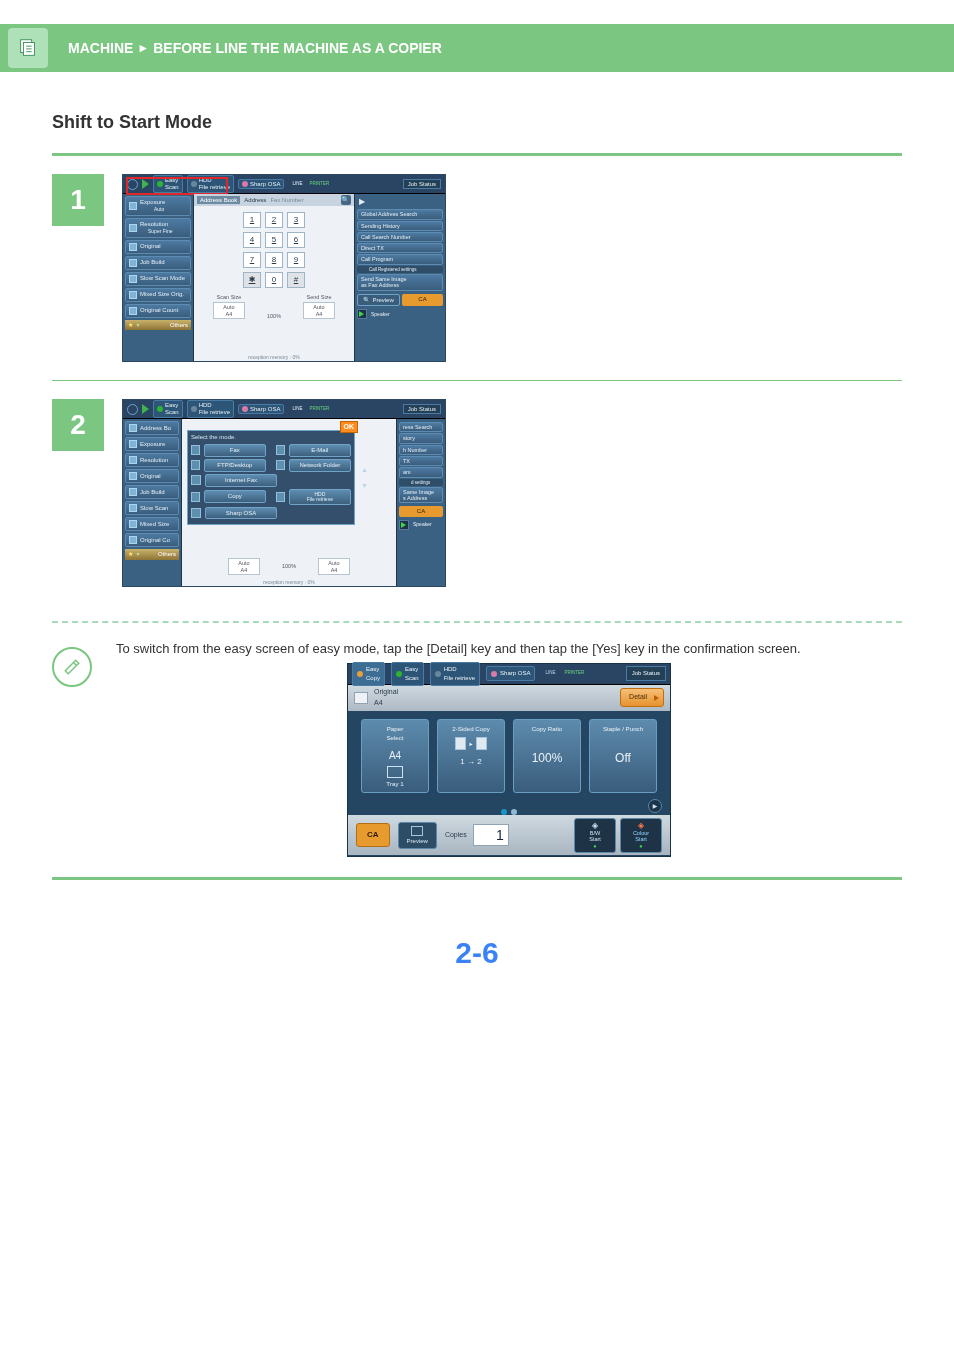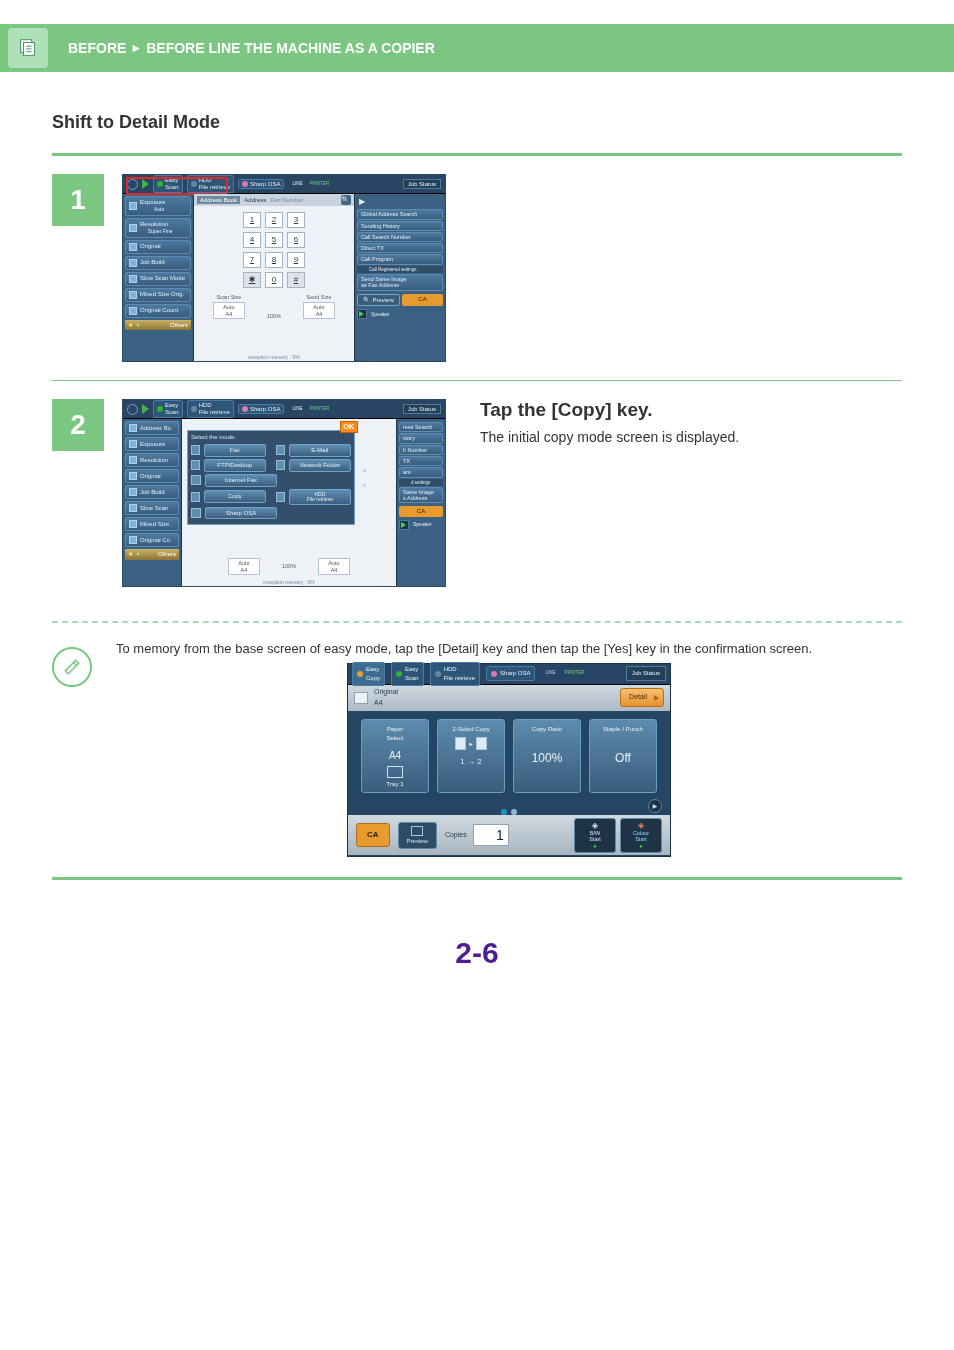--- a/index.html
+++ b/index.html
@@ -104,43 +104,43 @@
   .copies{display:flex;align-items:center;gap:6px;font-size:7px}
   .copies .box{background:#fff;border:1px solid #8fa3b3;width:30px;height:20px;display:flex;align-items:center;justify-content:flex-end;padding-right:4px;font-size:14px;color:#123}
   .start{display:flex;gap:4px;margin-left:auto}
   .sbtn{width:40px;border-radius:3px;text-align:center;font-size:5.5px;padding:3px 0;line-height:1.15}
   .sbtn .diam{font-size:8px;line-height:1}
   .sbtn.bw{background:#1f3346;color:#cfe2ef;border:1px solid #5c88aa}
   .sbtn.col{background:#1f3346;border:1px solid #5c88aa;color:#8ed6ff}
   .sbtn.col .diam{color:#ff7a4d}
   .sbtn .dot{color:#3dd54c}
 
-  .pageno{position:absolute;left:0;right:0;text-align:center;font-size:30px;font-weight:bold;color:#4c1d95;bottom:30px}
+  .pageno{position:absolute;left:0;right:0;text-align:center;font-size:30px;font-weight:bold;color:#3b82f6;bottom:30px}
 </style>
 </head>
 <body>
 
 <div class="topbar">
   <div class="icon">
     <svg width="22" height="22" viewBox="0 0 24 24">
         <rect x="4" y="3" width="12" height="14" fill="#fff" stroke="#3d8b59"></rect>
         <rect x="7" y="6" width="12" height="14" fill="#fff" stroke="#3d8b59"></rect>
         <line x1="10" y1="10" x2="16" y2="10" stroke="#3d8b59"></line>
         <line x1="10" y1="13" x2="16" y2="13" stroke="#3d8b59"></line>
         <line x1="10" y1="16" x2="16" y2="16" stroke="#3d8b59"></line>
       </svg>
   </div>
   <div class="bc">
-    <span>BEFORE</span>
+    <span>MACHINE</span>
     <span class="arrow">►</span>
     <span>BEFORE LINE THE MACHINE AS A COPIER</span>
   </div>
 </div>
 
-<h2 class="section-title">Shift to Detail Mode</h2>
+<h2 class="section-title">Shift to Start Mode</h2>
 
 <div class="rule"></div>
 
 <div class="step">
   <div class="step-left">
     <div class="step-num">1</div>
     <div class="shot shot1">
       <div class="red-box"></div>
       <div class="shot-top">
         <span class="clock-dot"></span>
@@ -381,37 +381,33 @@
             <span class="mi"></span>
             <span class="bar">Sharp OSA</span>
           </div>
         <div class="arrows">
             <span>▲</span>
             <span>▼</span>
           </div>
       </div>
     </div>
   </div>
-  <div class="step-right">
-    <p class="step-title">Tap the [Copy] key.</p>
-    <p class="step-text">The initial copy mode screen is displayed.</p>
-  </div>
 </div>
 
 <hr class="dotted-rule">
 
 <div class="note">
   <div class="note-ic">
     <svg width="18" height="18" viewBox="0 0 24 24" fill="none" stroke="#7bc681" stroke-width="2">
         <path d="M3 17l4 4L21 7l-4-4L3 17z"></path>
         <path d="M14 6l4 4"></path>
       </svg>
   </div>
   <div class="note-body">
-    <div>To memory from the base screen of easy mode, tap the [Detail] key and then tap the [Yes] key in the confirmation screen.</div>
+    <div>To switch from the easy screen of easy mode, tap the [Detail] key and then tap the [Yes] key in the confirmation screen.</div>
     <div class="shot3wrap">
       <div class="shot3">
         <div class="s3-top">
           <span class="tab active">
               <span class="orb" style="background:#e89d3a"></span>
               <span style="white-space:pre-line;color:#eaf2f8">Easy
 Copy</span>
             </span>
           <span class="tab">
               <span class="orb o-green"></span>

